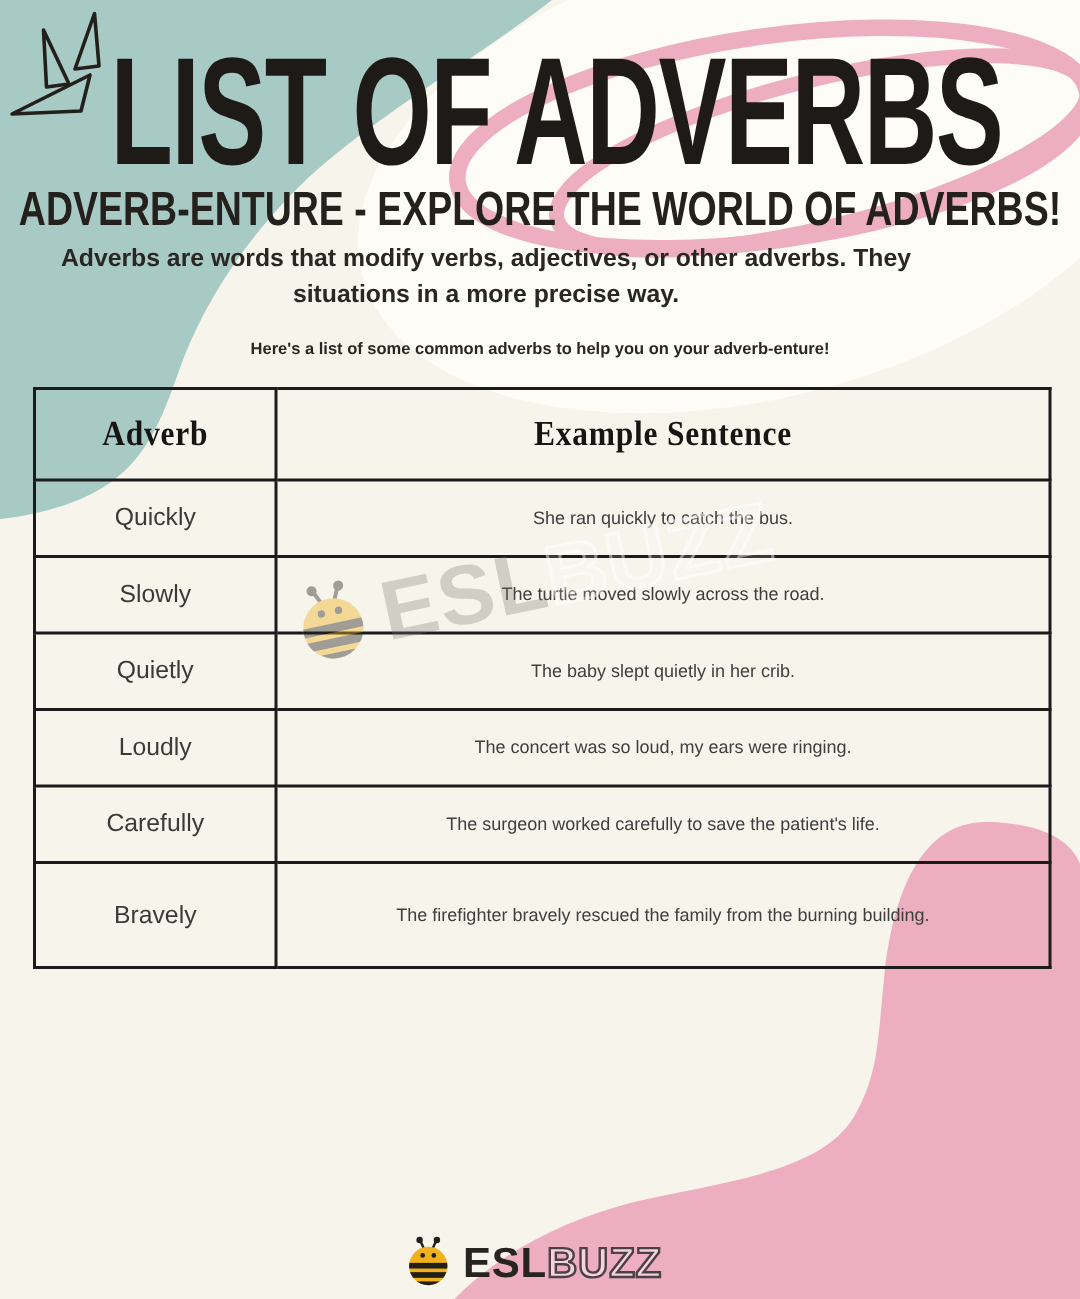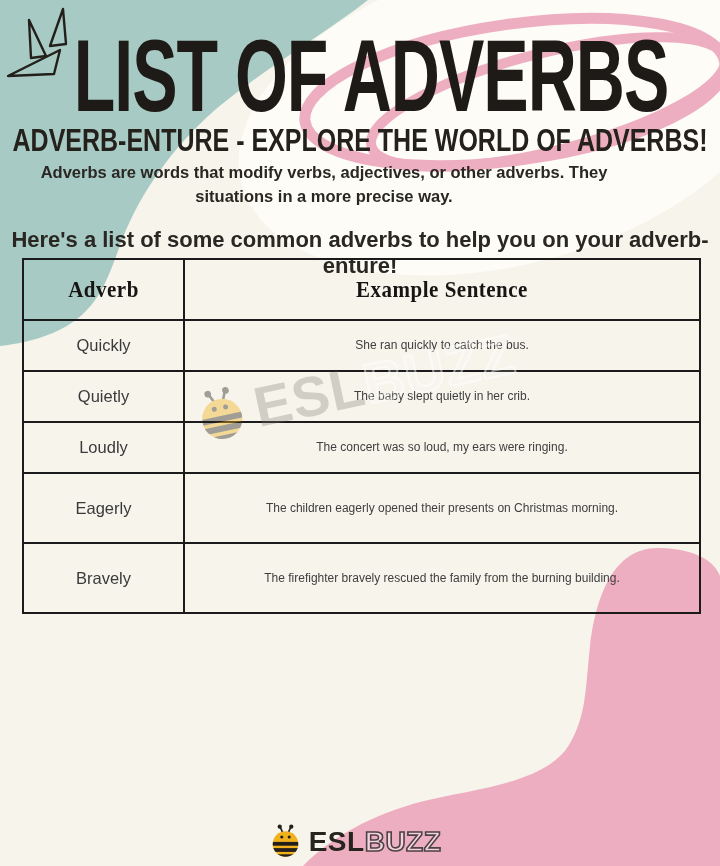--- a/index.html
+++ b/index.html
@@ -23,21 +23,21 @@
     font-size:25px; font-weight:900; letter-spacing:0px; line-height:1.15;
     transform:scaleY(1.28); transform-origin:center top;
     color:#24211d; z-index:2; white-space:nowrap;
   }
   .intro{
     position:absolute; top:161px; left:0; width:648px; text-align:center;
     font-size:16.5px; font-weight:bold; line-height:23.5px; color:#2a2723; z-index:2;
   }
   .tagline{
     position:absolute; top:227px; left:0; width:720px; text-align:center;
-    font-size:22px; font-weight:bold; color:#2a2723; z-index:2;
+    font-size:11px; font-weight:bold; color:#2a2723; z-index:2;
   }
 
   
   table.adv{
     position:absolute; left:22px; top:258px; width:677px; z-index:2;
     border-collapse:collapse; table-layout:fixed;
   }
   table.adv td, table.adv th{
     border:2.4px solid #1b1b1b; background:transparent;
     text-align:center; vertical-align:middle; overflow:hidden;
@@ -138,30 +138,34 @@
     <tbody>
         <tr class="hrow">
       <th class="hcell">Adverb</th>
       <th class="hcell">Example Sentence</th>
     </tr>
     <tr class="srow">
       <td class="acell">Quickly</td>
       <td class="scell">She ran quickly to catch the bus.</td>
     </tr>
     <tr class="srow">
+      <td class="acell">Slowly</td>
+      <td class="scell">The turtle moved slowly across the road.</td>
+    </tr>
+    <tr class="srow">
       <td class="acell">Quietly</td>
       <td class="scell">The baby slept quietly in her crib.</td>
     </tr>
     <tr class="srow">
       <td class="acell">Loudly</td>
       <td class="scell">The concert was so loud, my ears were ringing.</td>
     </tr>
-    <tr class="trow">
-      <td class="acell">Eagerly</td>
-      <td class="scell">The children eagerly opened their presents on Christmas morning.</td>
+    <tr class="srow">
+      <td class="acell">Carefully</td>
+      <td class="scell">The surgeon worked carefully to save the patient's life.</td>
     </tr>
     <tr class="trow">
       <td class="acell">Bravely</td>
       <td class="scell">The firefighter bravely rescued the family from the burning building.</td>
     </tr>
   </tbody>
     </table>
 
   <div class="watermark">
     <svg class="wm-bee" width="52" height="57" viewBox="0 0 40 44">

